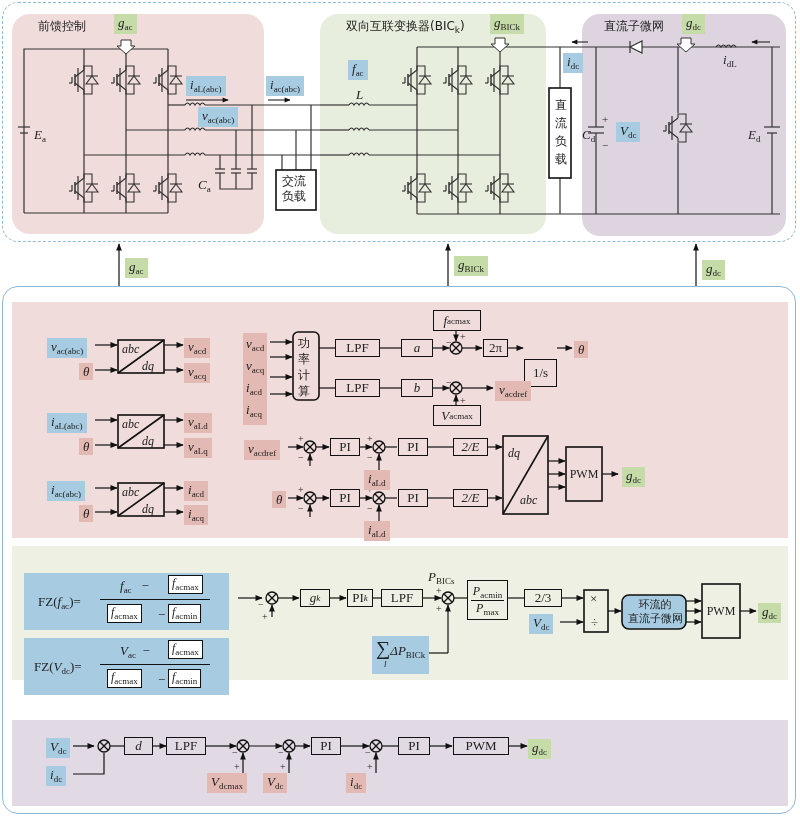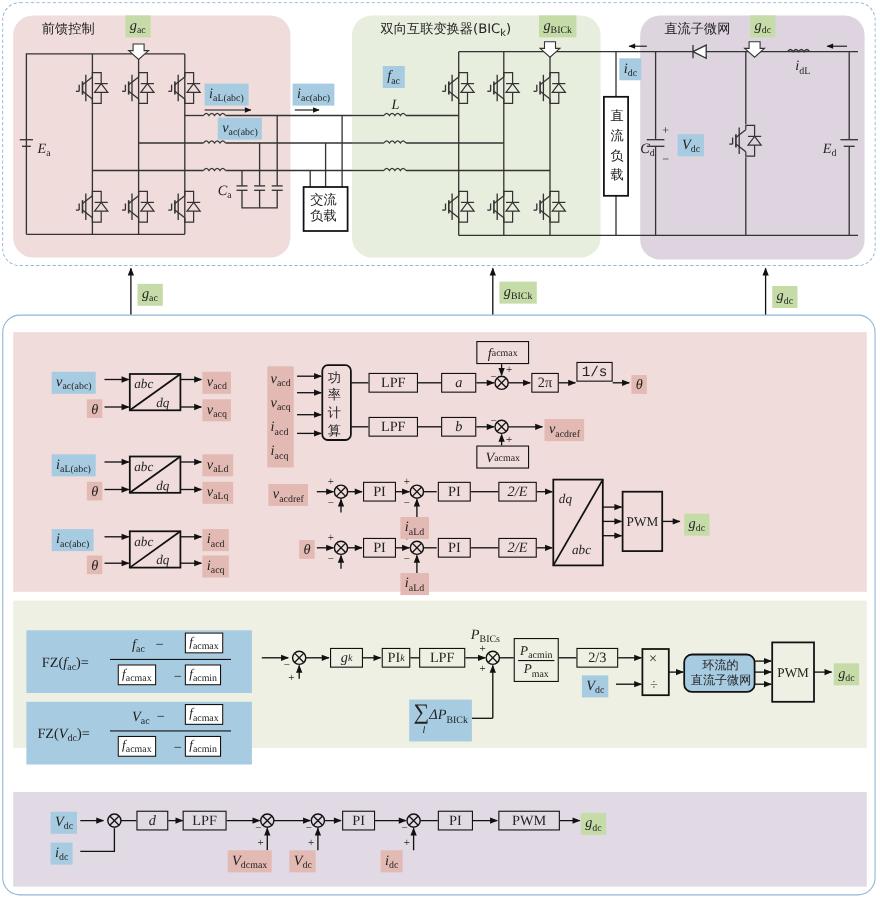--- a/index.html
+++ b/index.html
@@ -281,21 +281,21 @@
     <use href="#sumj" x="243" y="746"></use>
   <use href="#sumj" x="289" y="746"></use>
     <use href="#sumj" x="376" y="746"></use>
 </svg>
 
 <div class="lbl title" style="left:38px;top:20px;">前馈控制</div>
 <div class="lbl green" style="left:114px;top:14px;"><span class="it">g</span><sub>ac</sub></div>
 <div class="lbl it" style="left:34px;top:128px;"><span>E</span><sub>a</sub></div>
 <div class="lbl blue" style="left:186px;top:76px;"><span class="it">i</span><sub>aL(abc)</sub></div>
 <div class="lbl blue" style="left:198px;top:107px;"><span class="it">v</span><sub>ac(abc)</sub></div>
-<div class="lbl it" style="left:198px;top:166px;"><span>C</span><sub>a</sub></div>
+<div class="lbl it" style="left:198px;top:178px;"><span>C</span><sub>a</sub></div>
 <div class="lbl blue" style="left:266px;top:76px;"><span class="it">i</span><sub>ac(abc)</sub></div>
 <div class="lbl cjk" style="left:282px;top:174px;font-size:12px;line-height:15px;text-align:center;">
     <div>交流</div>
     <div>负载</div>
   </div>
 
 <div class="lbl title" style="left:346px;top:20px;"><span>双向互联变换器(BIC</span><sub class="it">k</sub><span>)</span></div>
 <div class="lbl green" style="left:490px;top:14px;"><span class="it">g</span><sub>BICk</sub></div>
 <div class="lbl blue" style="left:348px;top:60px;"><span class="it">f</span><sub>ac</sub></div>
 <div class="lbl it" style="left:356px;top:88px;">L</div>
@@ -363,21 +363,21 @@
   </div>
 <div class="box" style="left:433px;top:405px;width:48px;height:21px;">
     <span class="it">V</span>
     <sub>acmax</sub>
   </div>
 <div class="lbl" style="left:446px;top:338px;font-size:10px;">−</div>
 <div class="lbl" style="left:460px;top:332px;font-size:10px;">+</div>
 <div class="lbl" style="left:446px;top:378px;font-size:10px;">−</div>
 <div class="lbl" style="left:460px;top:396px;font-size:10px;">+</div>
 <div class="box" style="left:483px;top:339px;width:25px;height:18px;">2π</div>
-<div class="box" style="left:524px;top:329px;width:33px;height:18px;font-family:Liberation Mono, monospace;">1/s</div>
+<div class="box" style="left:524px;top:359px;width:33px;height:28px;">1/s</div>
 <div class="lbl red it" style="left:574px;top:341px;">θ</div>
 <div class="lbl red" style="left:495px;top:381px;"><span class="it">v</span><sub>acdref</sub></div>
 
 <div class="lbl red" style="left:244px;top:440px;"><span class="it">v</span><sub>acdref</sub></div>
 <div class="lbl red it" style="left:272px;top:491px;">θ</div>
 <div class="lbl" style="left:298px;top:434px;font-size:10px;">+</div>
 <div class="lbl" style="left:298px;top:453px;font-size:10px;">−</div>
 <div class="lbl" style="left:367px;top:434px;font-size:10px;">+</div>
 <div class="lbl" style="left:367px;top:453px;font-size:10px;">−</div>
 <div class="lbl" style="left:298px;top:485px;font-size:10px;">+</div>

